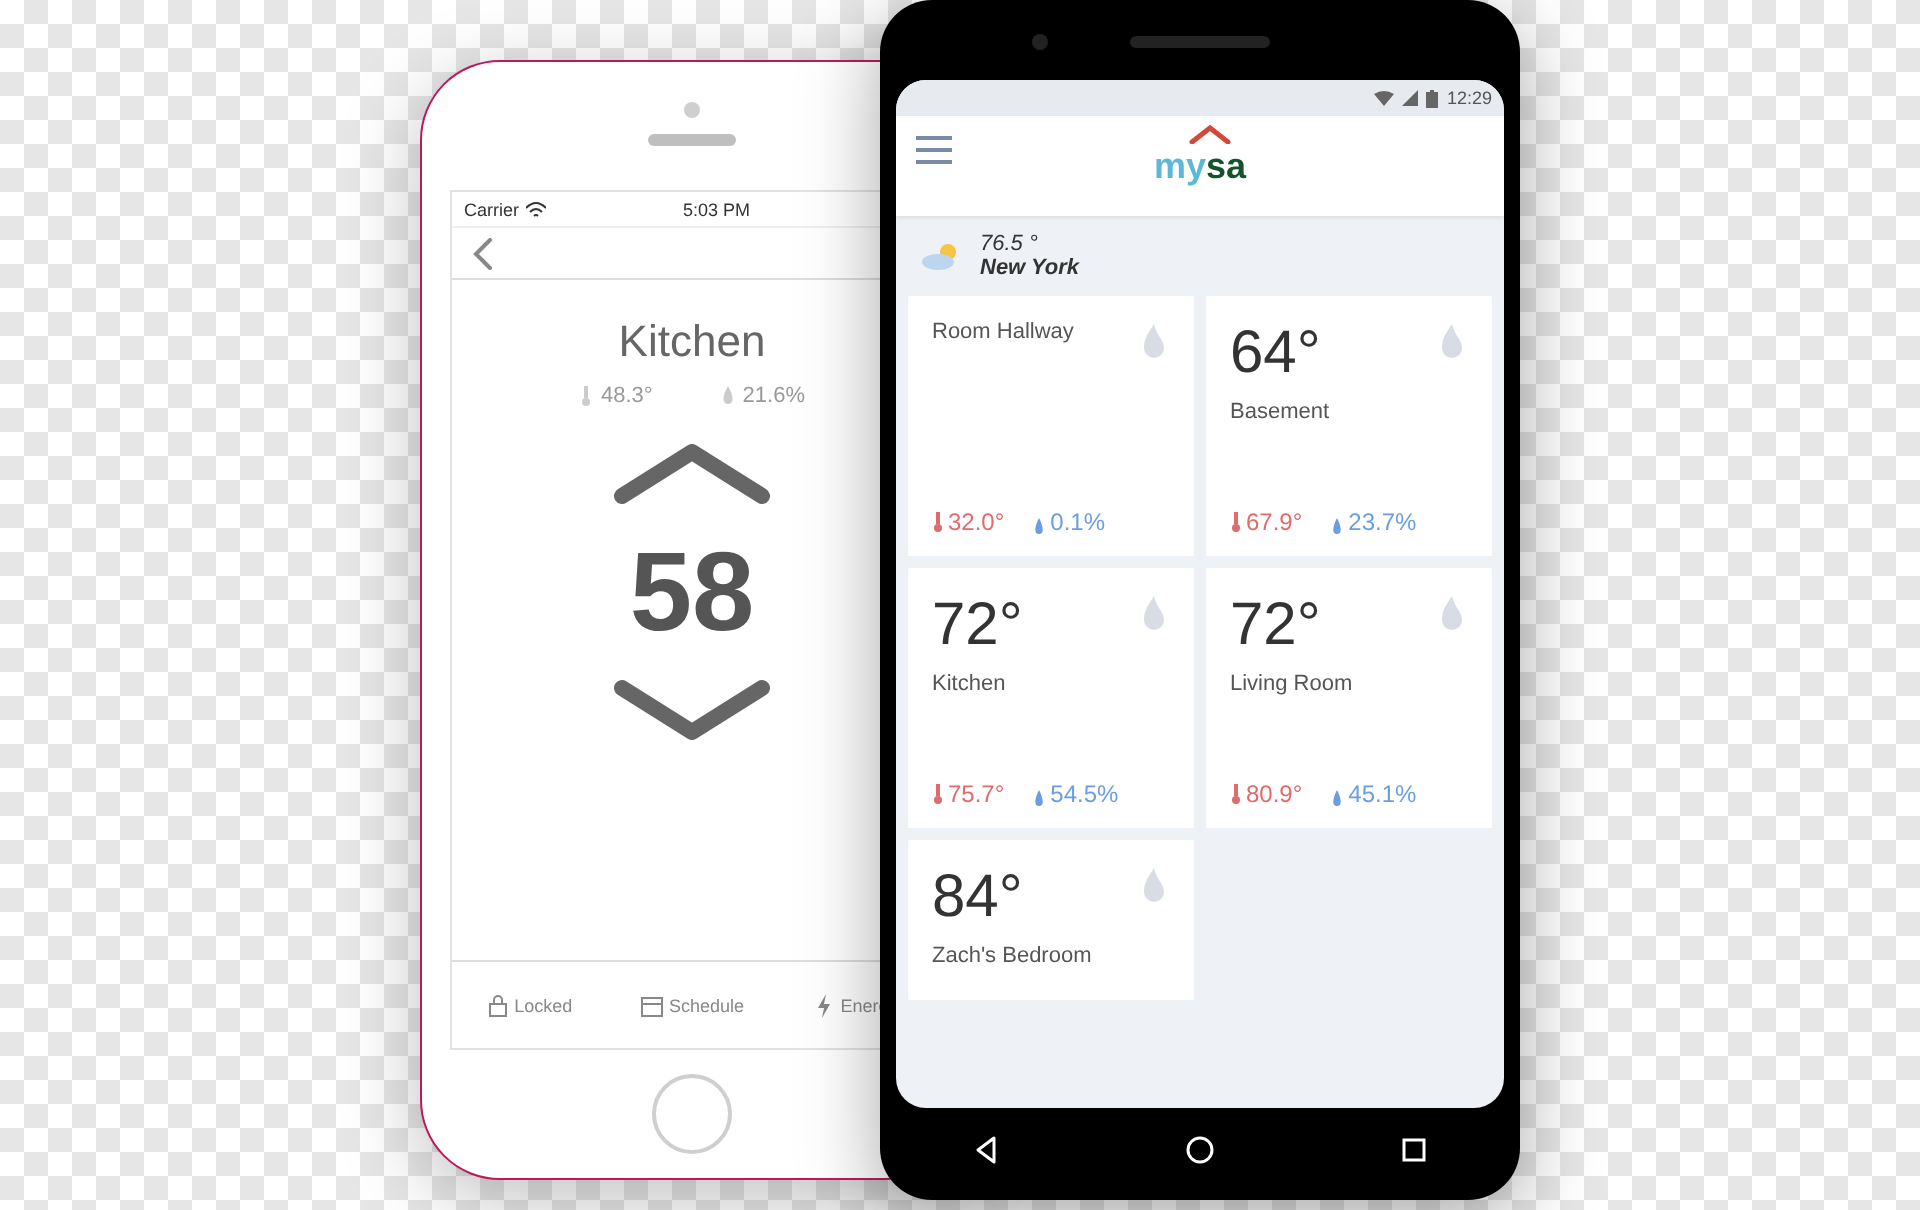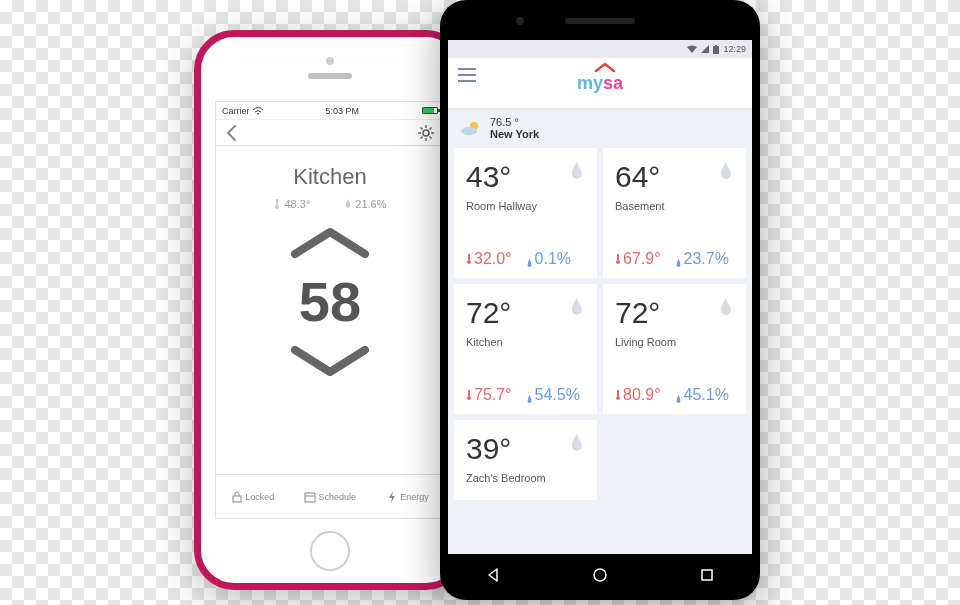--- a/index.html
+++ b/index.html
@@ -14,28 +14,28 @@
       linear-gradient(45deg, transparent 75%, #e6e6e6 75%),
       linear-gradient(-45deg, transparent 75%, #e6e6e6 75%);
     background-size: 24px 24px;
     background-position: 0 0, 0 12px, 12px -12px, -12px 0;
     background-color: #fff;
   }
 
   
   .iphone {
     position: absolute;
-    left: 194px;
+    left: 210px;
     top: 30px;
     width: 272px;
     height: 560px;
     background: #fff;
     border-radius: 40px;
     box-shadow: 0 10px 40px rgba(0,0,0,0.25);
-    border: 7px solid #be185d;
+    border: 1px solid #be185d;
   }
   .iphone .speaker {
     position: absolute;
     top: 36px;
     left: 50%;
     transform: translateX(-50%);
     width: 44px;
     height: 6px;
     background: #bfbfbf;
     border-radius: 4px;
@@ -154,42 +154,43 @@
   }
   .android .cam {
     position:absolute;top:11px;left:70px;width:8px;height:8px;border-radius:50%;background:#222;
   }
   .android .screen {
     position:absolute;
     top:40px; bottom:46px; left:8px; right:8px;
     background:#eef1f6;
     display:flex;flex-direction:column;
     overflow:hidden;
+    border-radius:15px;
   }
   .and-statusbar {
     height:18px;background:#e7eaef;
     display:flex;justify-content:flex-end;align-items:center;
     padding:0 6px;font-size:9px;color:#555;gap:4px;
   }
   .and-header {
     height:50px;background:#fff;
     display:flex;align-items:center;justify-content:center;
     position:relative;
     box-shadow:0 1px 2px rgba(0,0,0,0.08);
   }
   .hamburger {
     position:absolute;left:10px;top:10px;cursor:pointer;
   }
   .logo { font-size:18px; font-weight:700; display:flex; align-items:flex-end; }
   .logo .my { color:#5db8d8; }
-  .logo .sa { color:#ec4899; }
+  .logo .sa { color:#14532d; }
   .logo .roof { position:absolute;top:4px;left:50%;transform:translateX(-6px); }
 
   .weather-row {
-    padding:8px 12px;display:flex;align-items:center;gap:8px;font-size:11px;color:#333;
+    padding:8px 12px;display:flex;align-items:center;gap:8px;font-size:11px;color:#333;font-style:italic;
   }
   .weather-row .city { font-weight:700; }
 
   .rooms-grid {
     flex:1;
     display:grid;
     grid-template-columns: 1fr 1fr;
     gap:6px;
     padding:0 6px 6px 6px;
     overflow:hidden;
@@ -202,21 +203,21 @@
     gap:6px;
     position:relative;
     height:130px;
   }
   .room-card.short { height:80px; }
   .room-card .setpoint { font-size:30px; font-weight:400; color:#333; }
   .room-card .flame {
     position:absolute;right:12px;top:14px;
   }
   .room-card .name { font-size:11px; color:#555; }
-  .room-card .stats { display:flex; gap:14px; font-size:16px; margin-top:auto; }
+  .room-card .stats { display:flex; gap:14px; font-size:12px; margin-top:auto; }
   .room-card .stats .t { color:#e06b6b; display:flex;align-items:center;gap:2px;}
   .room-card .stats .h { color:#6b9de0; display:flex;align-items:flex-end;gap:2px;}
 
   .and-navbuttons {
     position:absolute;bottom:8px;left:0;right:0;height:34px;
     display:flex;justify-content:space-around;align-items:center;
   }
 
   
   svg { display:block; }
@@ -373,21 +374,20 @@
         <div class="city">New York</div>
       </div>
     </div>
 
     <div class="rooms-grid">
 
       <div class="room-card">
         <svg class="flame" width="16" height="18">
             <path d="M8 0 C4 6 3 8 3 12 a5 5 0 0 0 10 0 C13 8 10 7 8 0 M8 8 C6 11 6 12 6 13 a2 2 0 0 0 4 0 C10 12 9 11 8 8" fill="#d8dde5"></path>
           </svg>
-        <div class="setpoint">43°</div>
         <div class="name">Room Hallway</div>
         <div class="stats">
           <span class="t">
               <svg width="6" height="10">
                 <rect x="2" y="0" width="2" height="6" fill="#e06b6b"></rect>
                 <circle cx="3" cy="8" r="2" fill="#e06b6b"></circle>
               </svg>
               <span>32.0°</span>
             </span>
           <span class="h">
@@ -465,21 +465,21 @@
               </svg>
               <span>45.1%</span>
             </span>
         </div>
       </div>
 
       <div class="room-card short">
         <svg class="flame" width="16" height="18">
             <path d="M8 0 C4 6 3 8 3 12 a5 5 0 0 0 10 0 C13 8 10 7 8 0 M8 8 C6 11 6 12 6 13 a2 2 0 0 0 4 0 C10 12 9 11 8 8" fill="#d8dde5"></path>
           </svg>
-        <div class="setpoint">39°</div>
+        <div class="setpoint">84°</div>
         <div class="name">Zach's Bedroom</div>
       </div>
 
     </div>
   </div>
 
   <div class="and-navbuttons">
     <svg width="16" height="16">
         <path d="M12 2 L4 8 L12 14 Z" fill="none" stroke="#fff" stroke-width="1.5" stroke-linejoin="round"></path>
       </svg>

